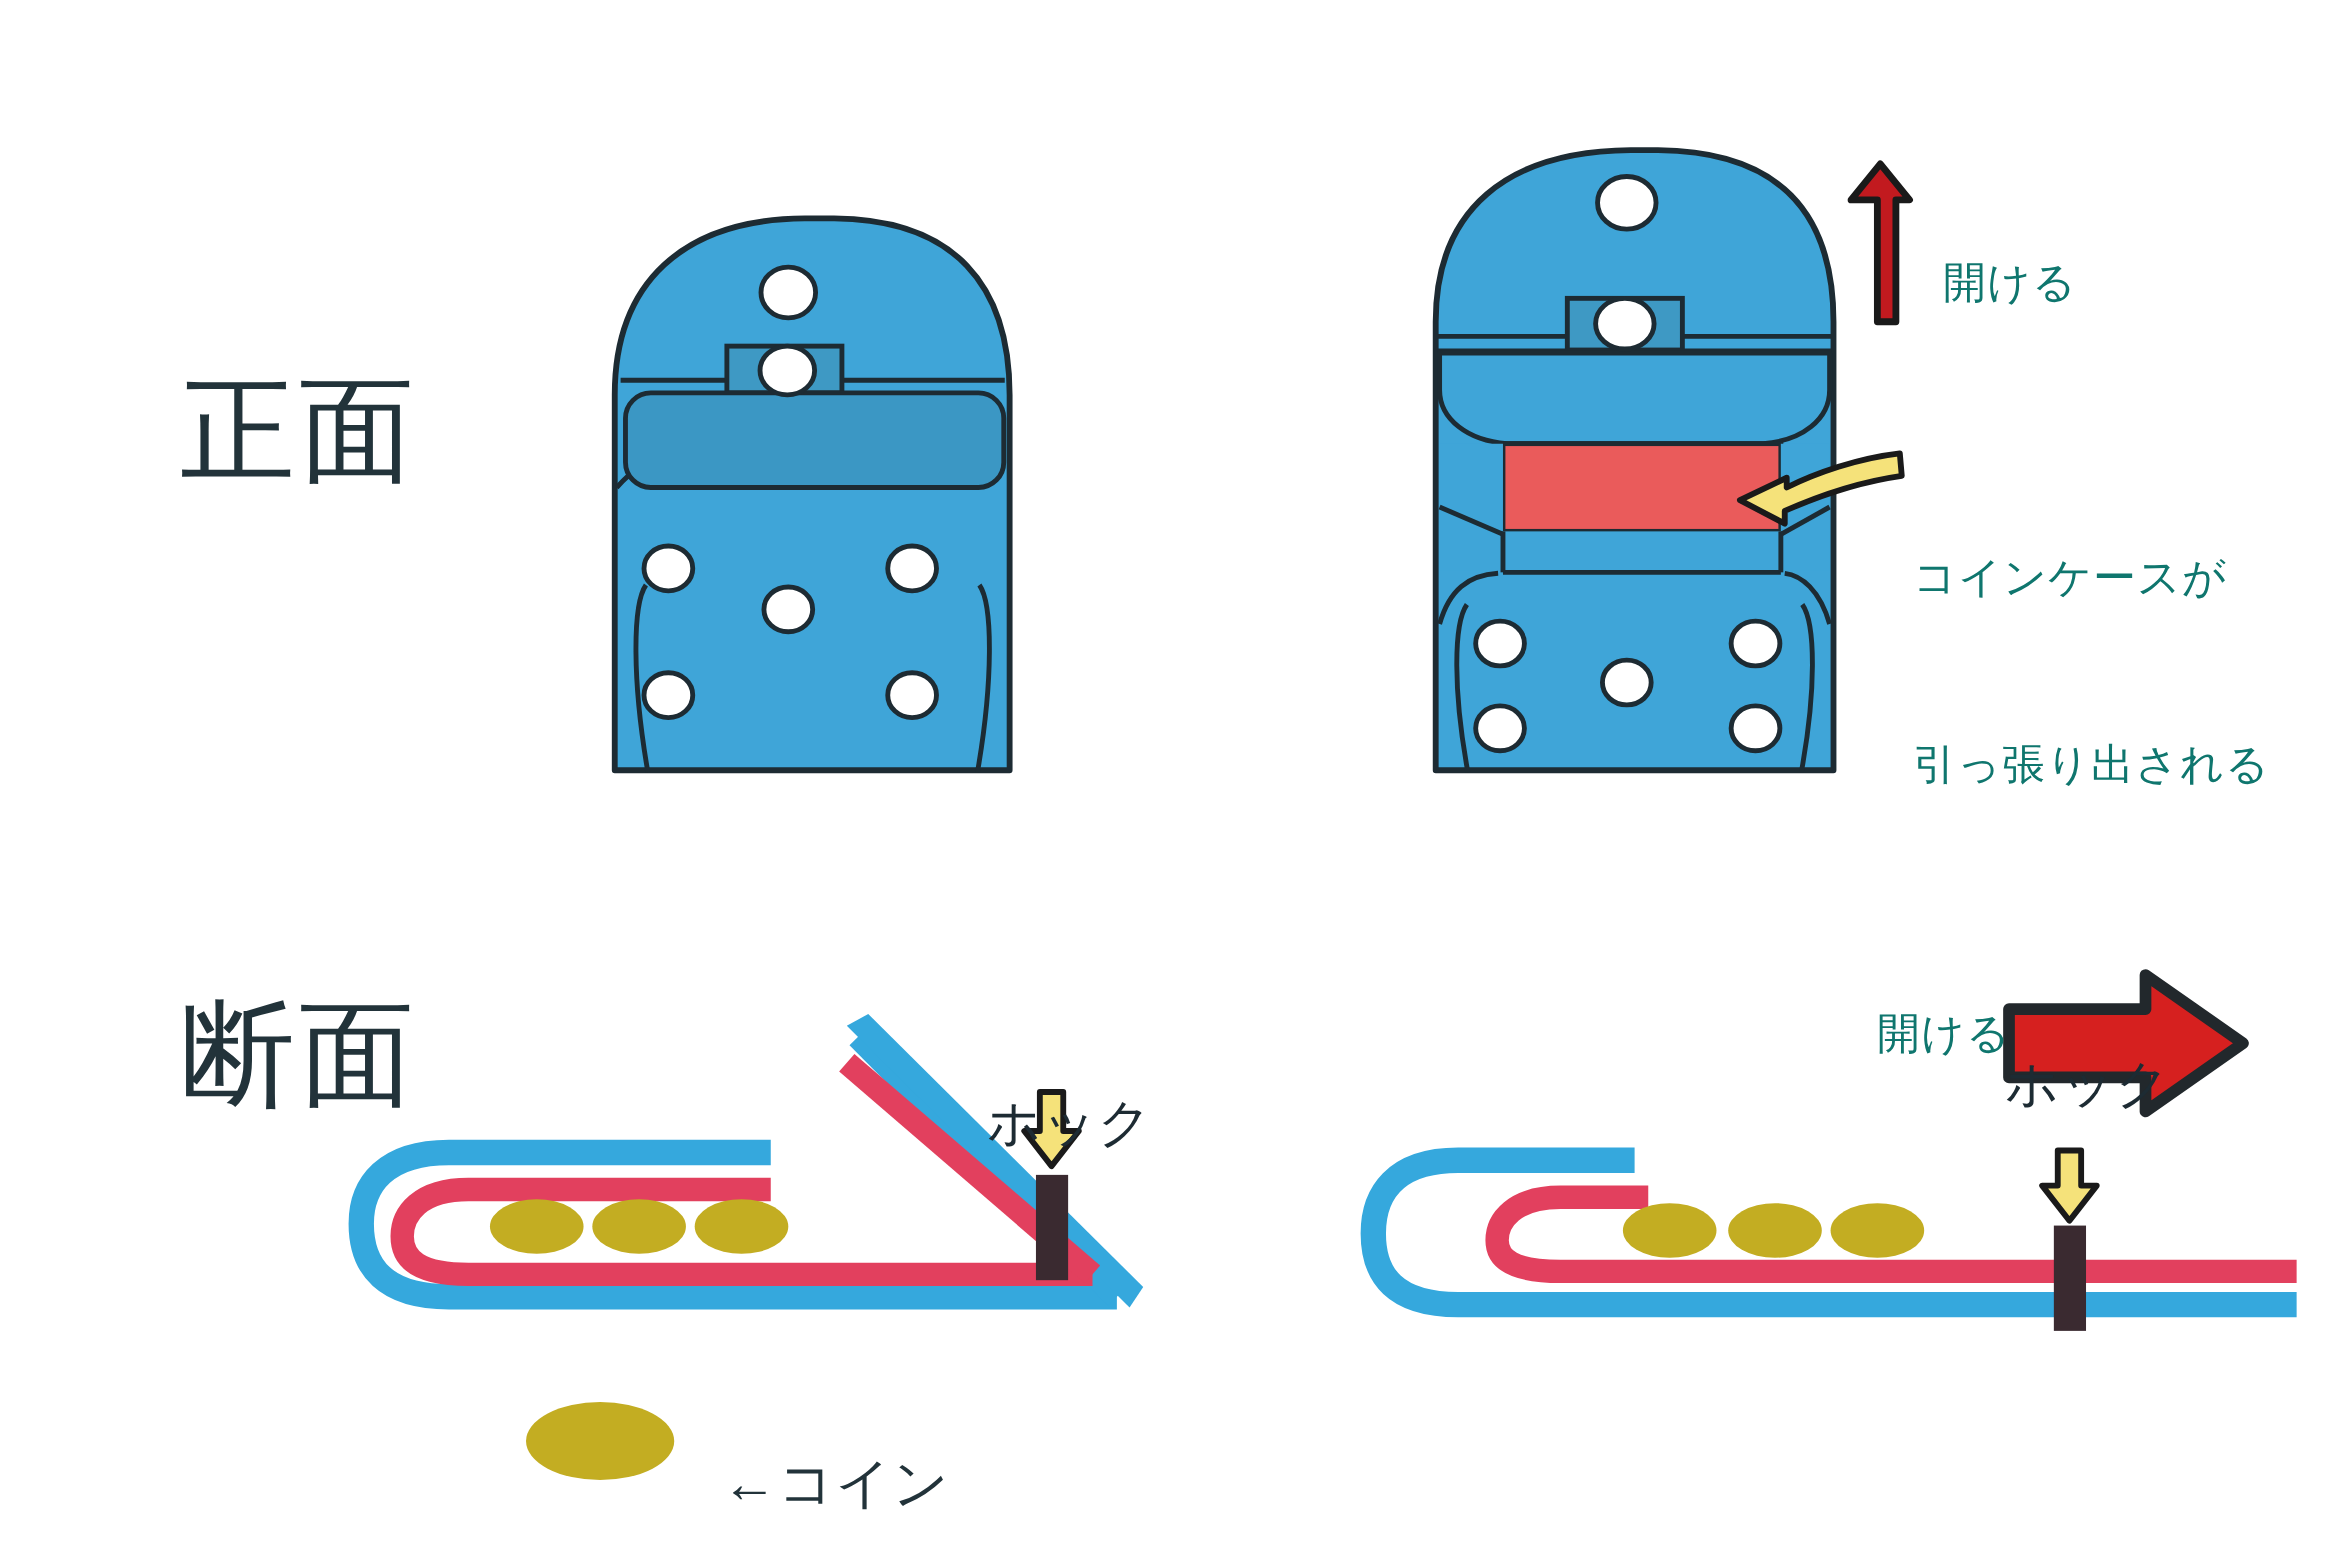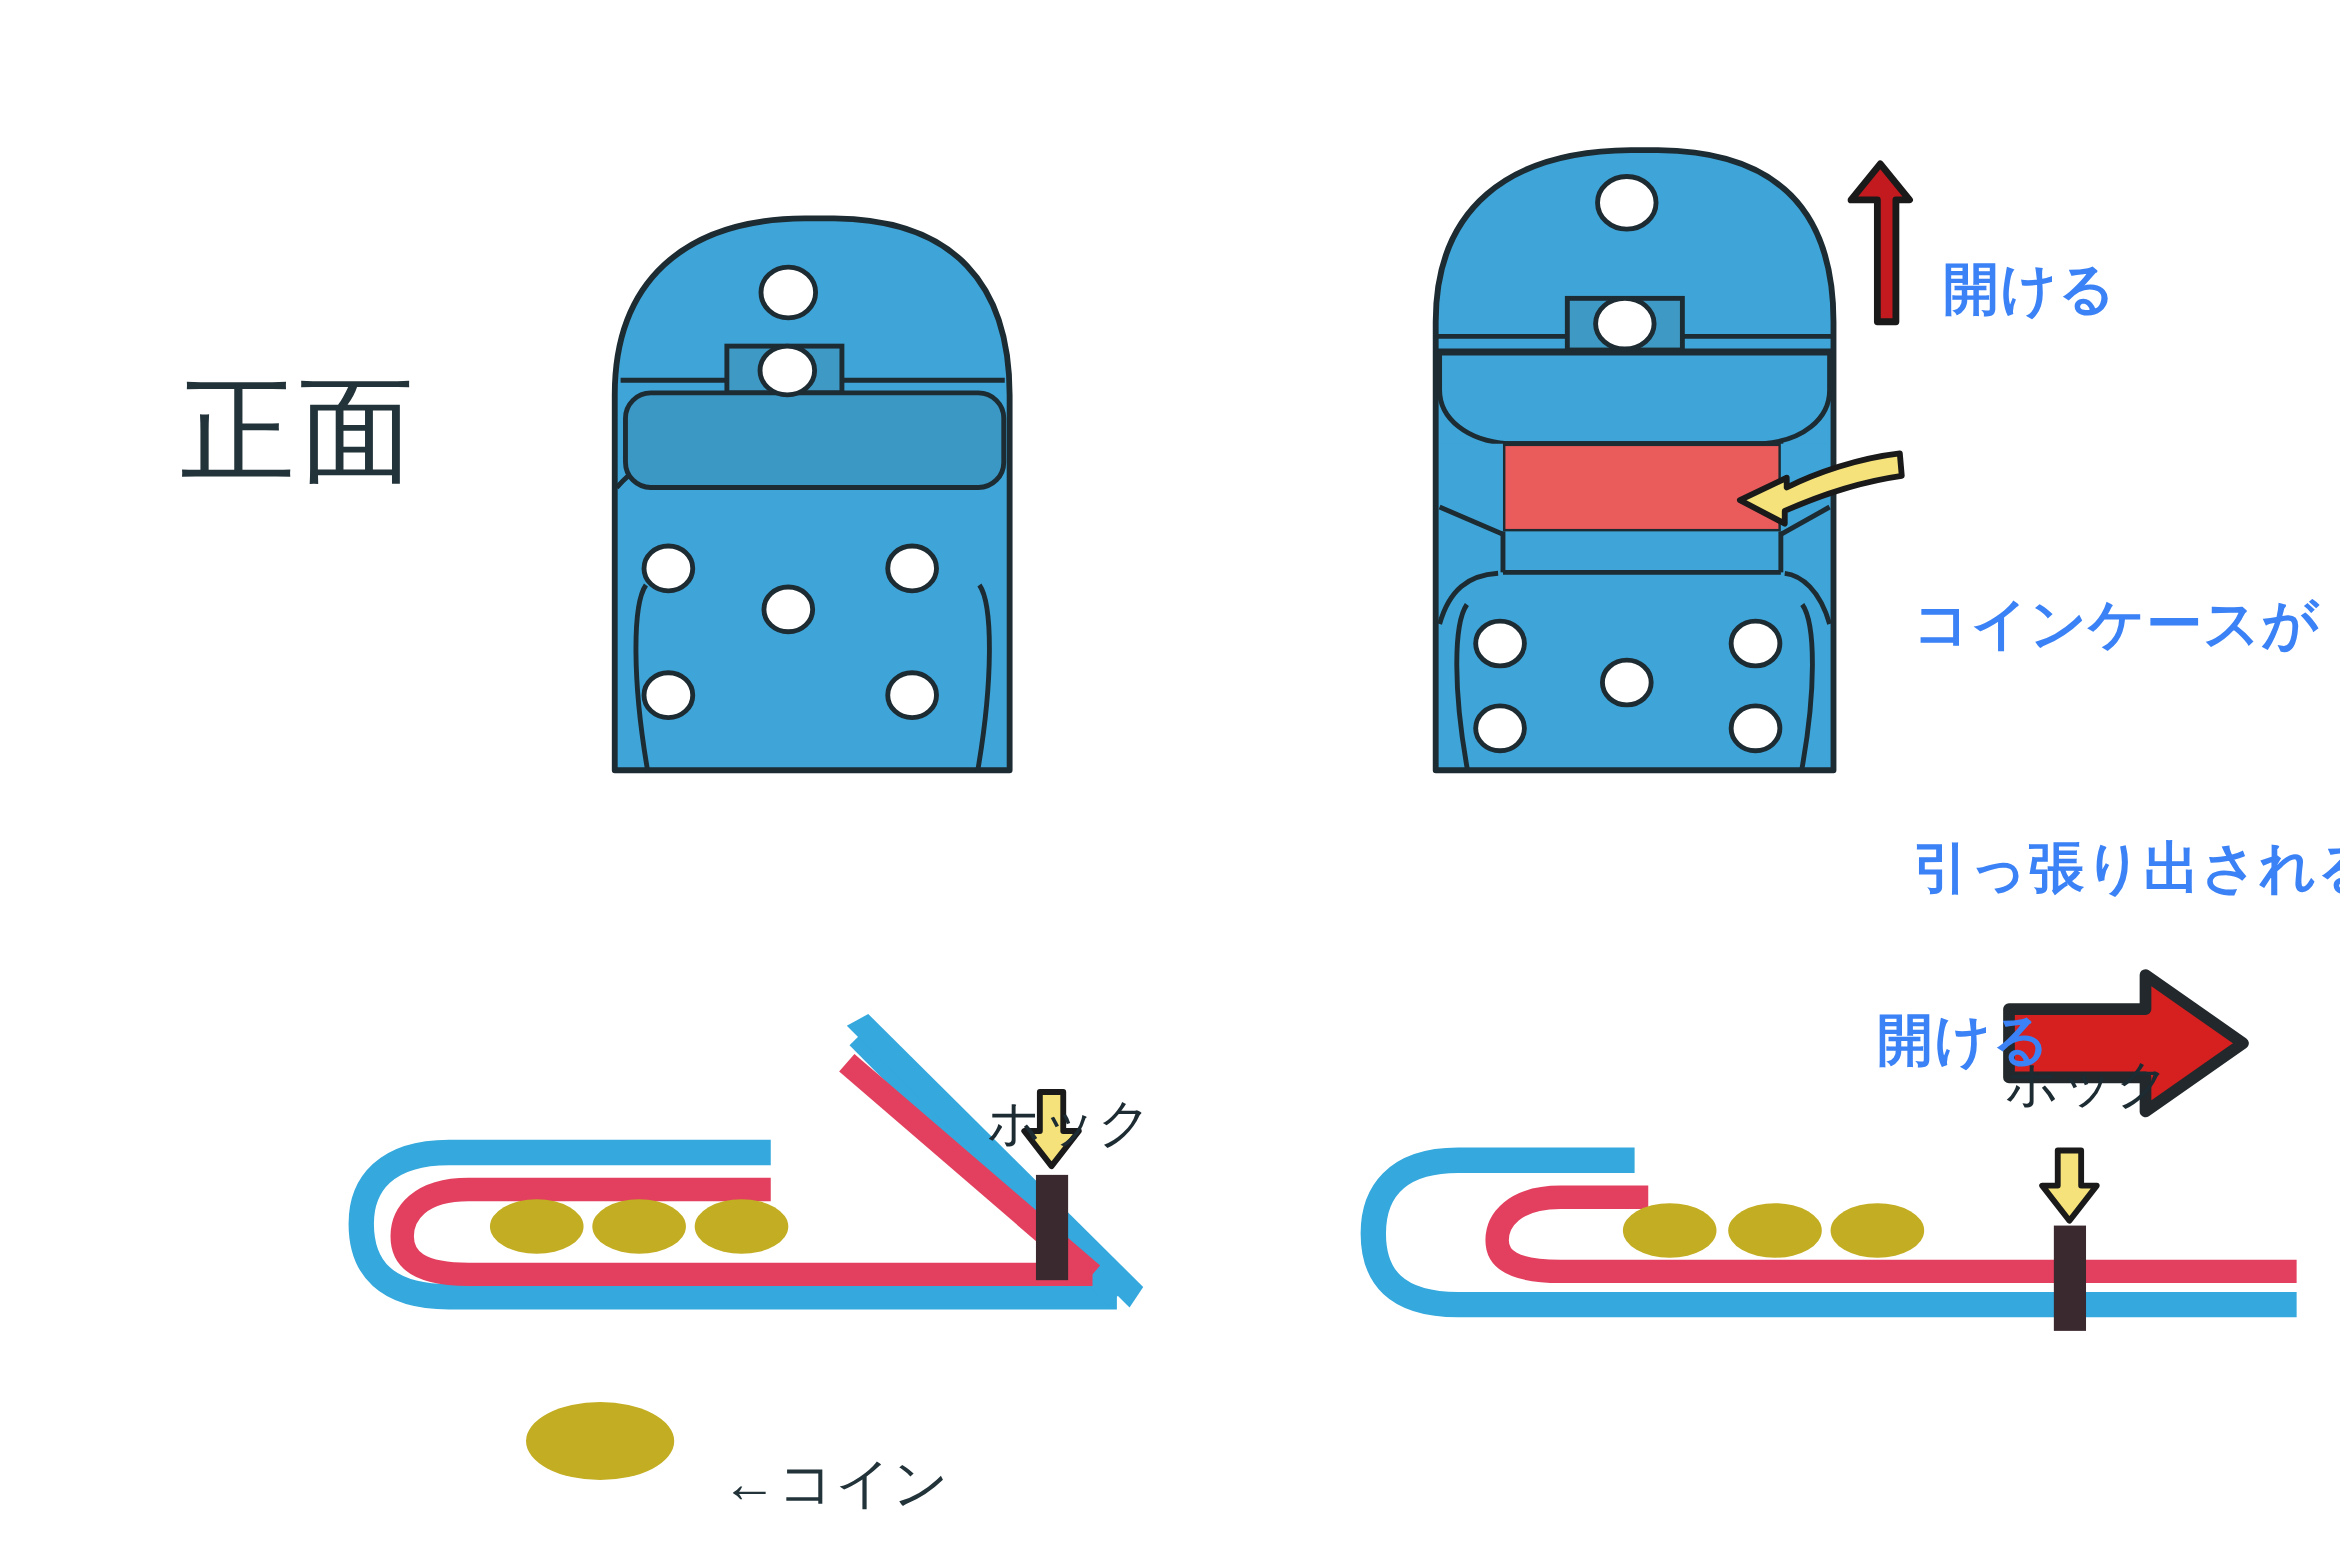--- a/index.html
+++ b/index.html
@@ -36,23 +36,23 @@
     font-family: "Liberation Sans", "DejaVu Sans", sans-serif;
   }
   .section-title {
     font-size: 115px;
     font-weight: 400;
     letter-spacing: 3.9px;
     color: #22333a;
     text-align: right;
   }
   .anno {
-    font-size: 56px;
-    font-weight: 700;
-    color: #3b82f6;
+    font-size: 43px;
+    font-weight: 400;
+    color: #0f766e;
     letter-spacing: 1px;
   }
   .anno-sm {
     font-size: 53px;
     font-weight: 400;
     color: #1d2b33;
     letter-spacing: 1px;
   }
   .anno-legend {
     font-size: 55px;
@@ -210,20 +210,21 @@
         <path d="M 2060,1035 L 2200,1035 L 2200,1000 L 2300,1070 L 2200,1140 L 2200,1105 L 2060,1105 Z" fill="#d6201f" stroke="#22282c" stroke-width="12" stroke-linejoin="round"></path>
       </g>
     </g>
 
     <ellipse cx="615" cy="1478" rx="76" ry="40" fill="#c3ad22"></ellipse>
 
   </svg>
 
   <div class="lbl section-title" style="left:180px; top:373px;">正面</div>
 
+  <div class="lbl section-title" style="left:180px; top:997px;">断面</div>
 
   <div class="lbl anno" style="left:1943px; top:261px;">開ける</div>
 
   <div class="lbl anno two-line" style="left:1913px; top:421px;">
     <div>コインケースが</div>
     <div>引っ張り出される</div>
   </div>
 
   <div class="lbl anno-sm" style="left:987px; top:1096px;">ホック</div>
 

